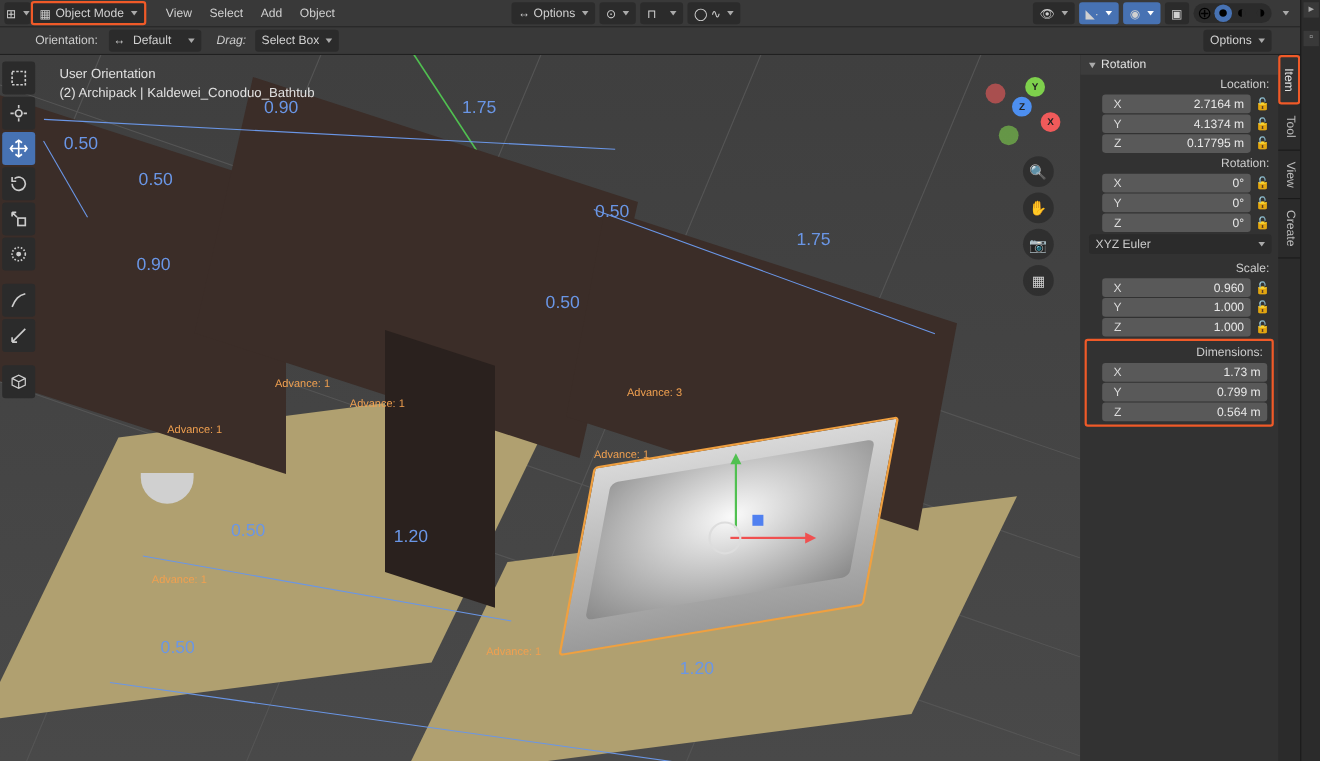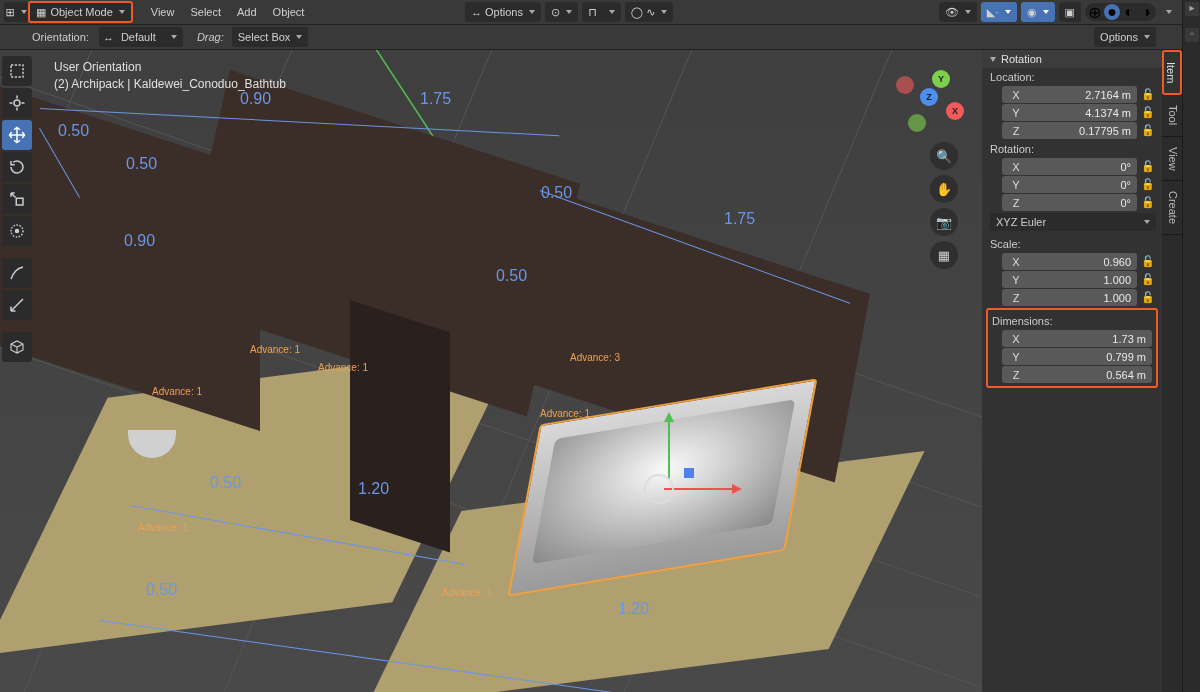--- a/index.html
+++ b/index.html
@@ -33,21 +33,21 @@
 .gizmo-nav { position: absolute; top: 20px; right: 16px; width: 62px; height: 62px; z-index: 15; }
 .gizmo-circle { position: absolute; width: 18px; height: 18px; border-radius: 50%; display: flex; align-items: center; justify-content: center; font-size: 9px; color: #222; font-weight: bold; }
 .gx { background: #f05a5a; } .gy { background: #7ed04c; } .gz { background: #4d8ff0; }
 
 .view-controls { position: absolute; top: 92px; right: 24px; width: 28px; display: flex; flex-direction: column; gap: 5px; z-index: 15; }
 .vc-btn { width: 28px; height: 28px; background: rgba(40,40,40,0.7); border-radius: 14px; display: flex; align-items: center; justify-content: center; color: #ccc; cursor: pointer; font-size: 13px; }
 
 .side-panel { position: absolute; top: 50px; left: 982px; width: 180px; height: 642px; background: #323232; color: #ccc; font-size: 11px; overflow: hidden; }
 .panel-header { background: #3c3c3c; padding: 3px 8px; color: #e0e0e0; display: flex; align-items: center; }
 .panel-header::before { content: ""; width: 0; height: 0; border-left: 3px solid transparent; border-right: 3px solid transparent; border-top: 5px solid #aaa; margin-right: 5px; }
-.prop-label { padding: 3px 8px; color: #ccc; }
+.prop-label { padding: 3px 8px; color: #ccc; text-align: right; }
 .prop-row { display: flex; align-items: center; height: 17px; margin: 0 6px 1px 20px; }
 .prop-field { flex: 1; background: #595959; border-radius: 3px; display: flex; align-items: center; justify-content: space-between; height: 17px; padding: 0 6px; color: #e8e8e8; }
 .prop-axis { width: 16px; text-align: center; color: #ddd; }
 .prop-lock { width: 16px; height: 16px; margin-left: 3px; display: flex; align-items: center; justify-content: center; color: #888; }
 .dim-section { border: 2px solid #f05a28; border-radius: 3px; margin: 2px 4px; padding: 2px 0; }
 .rot-dd { margin: 2px 6px 4px 8px; background: #2b2b2b; border-radius: 3px; height: 18px; display: flex; align-items: center; justify-content: space-between; padding: 0 6px; }
 
 .vtabs { position: absolute; top: 50px; left: 1162px; width: 20px; height: 642px; background: #2b2b2b; display: flex; flex-direction: column; }
 .vtab { writing-mode: vertical-rl; text-orientation: mixed; padding: 10px 3px; font-size: 11px; color: #bbb; text-align: center; cursor: pointer; border-bottom: 1px solid #1a1a1a; }
 .vtab.active { background: #323232; color: #e0e0e0; }

